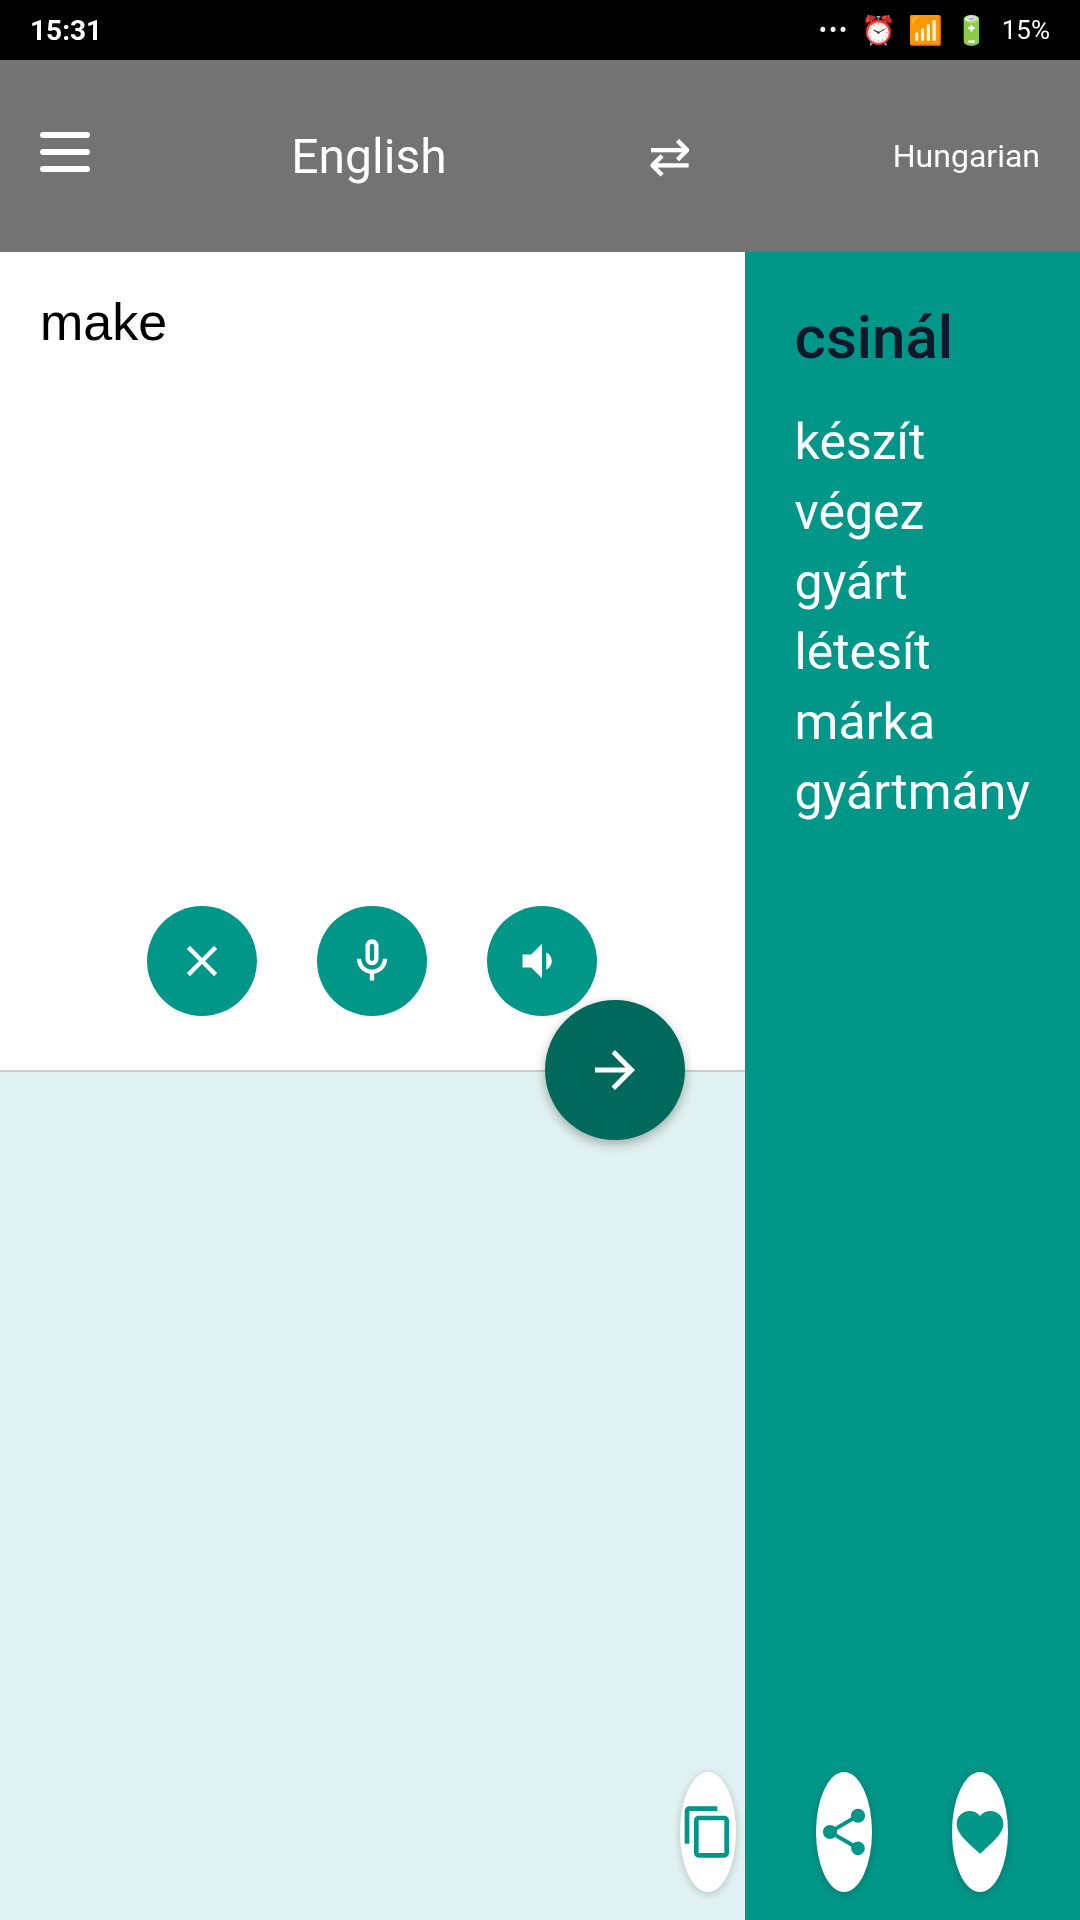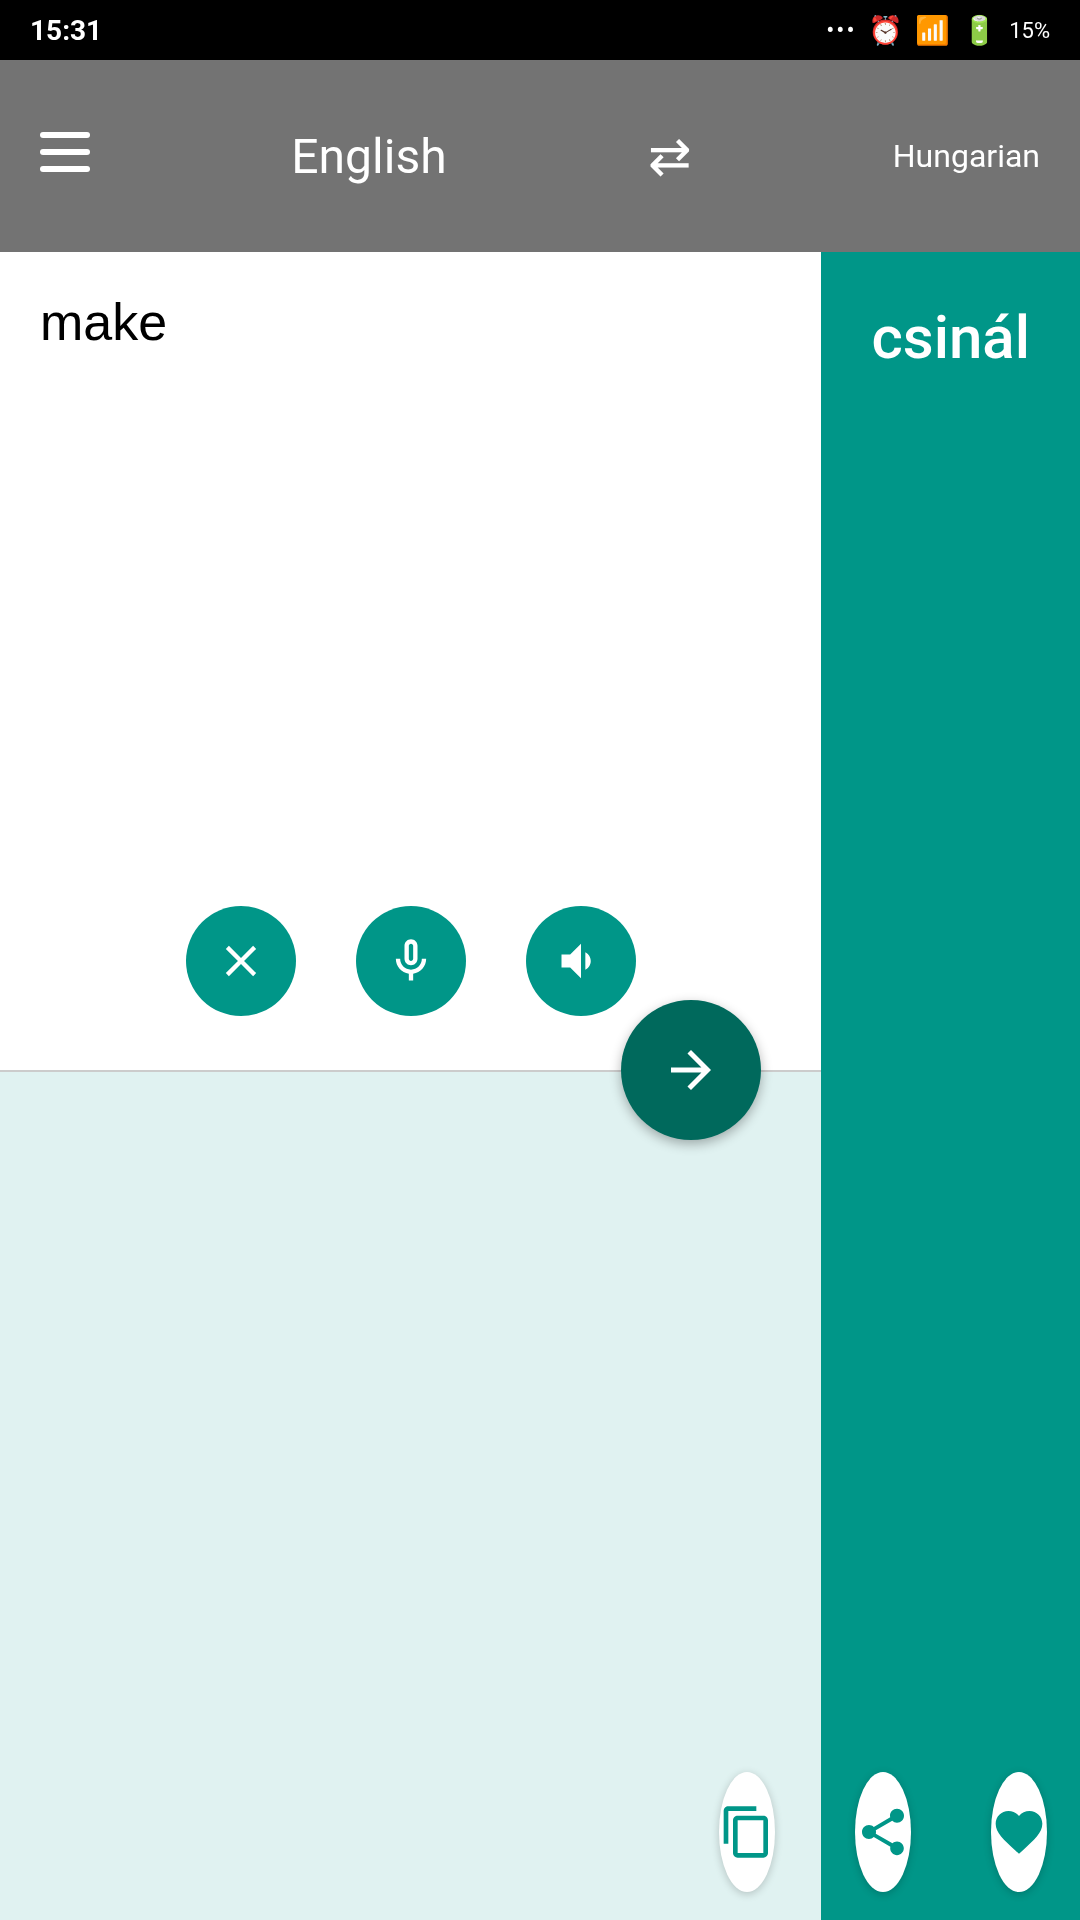--- a/index.html
+++ b/index.html
@@ -149,21 +149,21 @@
     .results-area {
       width: 100%;
       background: #009688;
       padding: 50px 50px 200px 50px;
       position: relative;
       flex: 1;
     }
 
     .result-primary {
       font-size: 60px;
-      color: #ffffff;
+      color: #0f172a;
       font-weight: 500;
       margin-bottom: 40px;
     }
 
     .result-alternatives {
       display: flex;
       flex-direction: column;
       gap: 12px;
     }
 
@@ -214,21 +214,21 @@
 </head>
 <body>
 
 <div class="status-bar">
   <span class="status-time">15:31</span>
   <div class="status-icons">
     <span style="font-size:24px; letter-spacing:2px;">•••</span>
     <span>⏰</span>
     <span>📶</span>
     <span>🔋</span>
-    <span style="font-size:22px;">15%</span>
+    <span style="font-size:26px;">15%</span>
   </div>
 </div>
 
 <div class="toolbar">
   <span class="toolbar-menu-icon">
     <svg width="50" height="40" viewBox="0 0 50 40" fill="white">
       <rect y="0" width="50" height="6" rx="3"></rect>
       <rect y="17" width="50" height="6" rx="3"></rect>
       <rect y="34" width="50" height="6" rx="3"></rect>
     </svg>
@@ -265,20 +265,28 @@
     <button class="fab-translate" title="Translate">
       <svg viewBox="0 0 24 24">
         <path d="M12 4l-1.41 1.41L16.17 11H4v2h12.17l-5.58 5.59L12 20l8-8z"></path>
       </svg>
     </button>
   </div>
 
   <div class="results-area">
     <div class="result-primary">csinál</div>
 
+    <div class="result-alternatives">
+      <span class="result-alt-item">készít</span>
+      <span class="result-alt-item">végez</span>
+      <span class="result-alt-item">gyárt</span>
+      <span class="result-alt-item">létesít</span>
+      <span class="result-alt-item">márka</span>
+      <span class="result-alt-item">gyártmány</span>
+    </div>
 
     <div class="bottom-actions">
       <button class="bottom-action-btn" title="Copy">
         <svg viewBox="0 0 24 24">
           <path d="M16 1H4c-1.1 0-2 .9-2 2v14h2V3h12V1zm3 4H8c-1.1 0-2 .9-2 2v14c0 1.1.9 2 2 2h11c1.1 0 2-.9 2-2V7c0-1.1-.9-2-2-2zm0 16H8V7h11v14z"></path>
         </svg>
       </button>
       <button class="bottom-action-btn" title="Share">
         <svg viewBox="0 0 24 24">
           <path d="M18 16.08c-.76 0-1.44.3-1.96.77L8.91 12.7c.05-.23.09-.46.09-.7s-.04-.47-.09-.7l7.05-4.11c.54.5 1.25.81 2.04.81 1.66 0 3-1.34 3-3s-1.34-3-3-3-3 1.34-3 3c0 .24.04.47.09.7L8.04 9.81C7.5 9.31 6.79 9 6 9c-1.66 0-3 1.34-3 3s1.34 3 3 3c.79 0 1.5-.31 2.04-.81l7.12 4.16c-.05.21-.08.43-.08.65 0 1.61 1.31 2.92 2.92 2.92 1.61 0 2.92-1.31 2.92-2.92s-1.31-2.92-2.92-2.92z"></path>

